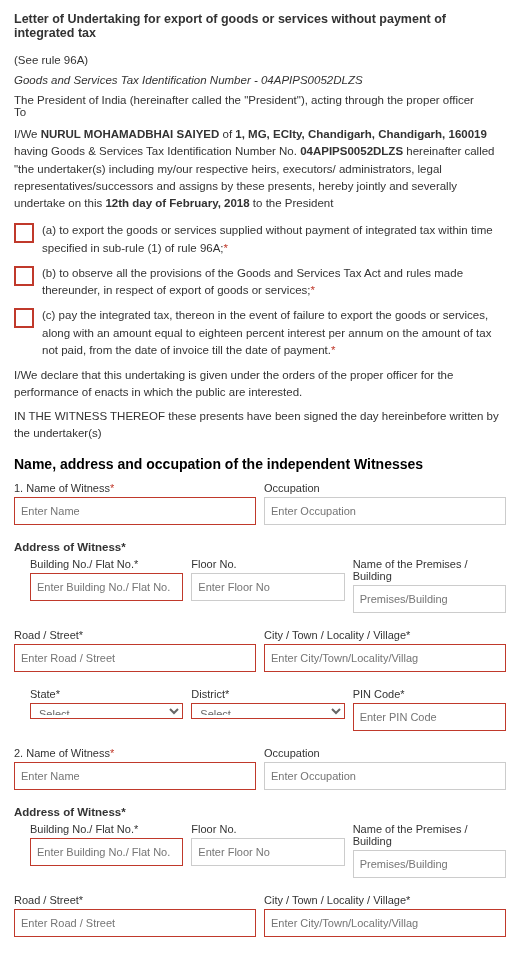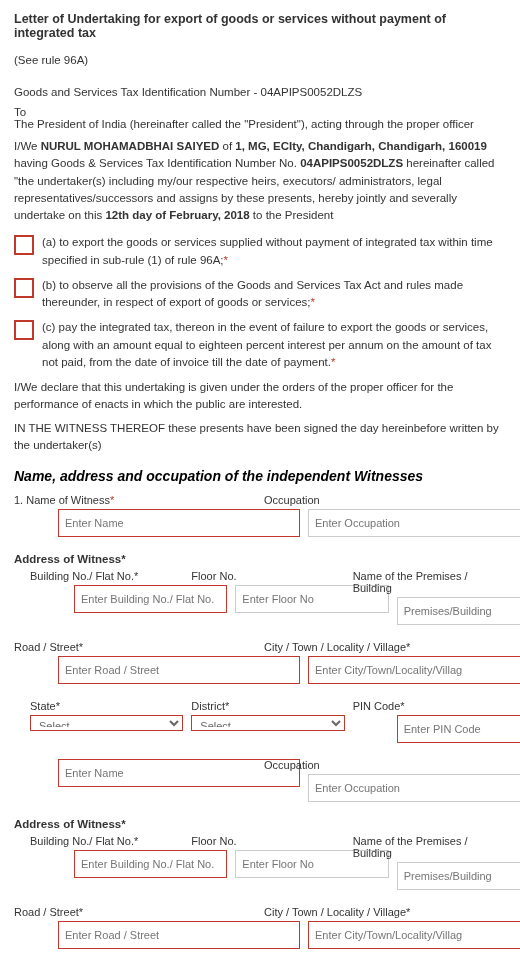--- a/index.html
+++ b/index.html
@@ -12,30 +12,31 @@
       min-height: 953px;
       padding: 12px 14px;
     }
     .doc-title {
       font-weight: bold;
       font-size: 12.5px;
       margin-bottom: 14px;
     }
     .doc-subtitle {
       font-size: 11.5px;
-      margin-bottom: 20px;
+      margin-bottom: 8px;
     }
     .para {
       font-size: 11.5px;
       margin-bottom: 6px;
       line-height: 1.5;
     }
     .gstin-line {
       font-size: 11.5px;
       margin-bottom: 8px;
+      font-style: italic;
     }
     .to-section {
       font-size: 11.5px;
       margin-bottom: 8px;
     }
     .undertaking-text {
       font-size: 11.5px;
       margin-bottom: 10px;
       line-height: 1.5;
     }
@@ -55,40 +56,38 @@
       margin-top: 1px;
       background: #fff;
     }
     .checkbox-text { flex: 1; }
     .required { color: #c0392b; }
     .section-heading {
       font-size: 14px;
       font-weight: bold;
       margin: 14px 0 10px 0;
       color: #000;
-      font-style: italic;
     }
     .field-label {
       font-size: 11px;
       margin-bottom: 3px;
       color: #333;
     }
     .field-group {
       margin-bottom: 8px;
     }
     .form-input {
       width: 100%;
       height: 28px;
       border: 1.5px solid #ccc;
       padding: 3px 6px;
       font-size: 11px;
       color: #999;
       outline: none;
       background: #fff;
-      margin-left: 44px;
     }
     .form-input.required-field {
       border: 1.5px solid #c0392b;
     }
     .form-select {
       width: 100%;
       height: 16px;
       border: 1.5px solid #c0392b;
       padding: 3px 4px;
       font-size: 11px;
@@ -118,22 +117,22 @@
   </style>
 </head>
 <body>
 
 <div class="doc-title">Letter of Undertaking for export of goods or services without payment of integrated tax</div>
 <div class="doc-subtitle">(See rule 96A)</div>
 
 <div class="gstin-line">Goods and Services Tax Identification Number - 04APIPS0052DLZS</div>
 
 <div class="to-section">
+  <div>The President of India (hereinafter called the "President"), acting through the proper officer</div>
   <div>To</div>
-  <div>The President of India (hereinafter called the "President"), acting through the proper officer</div>
 </div>
 
 <div class="undertaking-text">
   I/We <strong>NURUL MOHAMADBHAI SAIYED</strong> of <strong>1, MG, ECIty, Chandigarh, Chandigarh, 160019</strong>
   having Goods &amp; Services Tax Identification Number No. <strong>04APIPS0052DLZS</strong> hereinafter called "the
   undertaker(s) including my/our respective heirs, executors/ administrators, legal
   representatives/successors and assigns by these presents, hereby jointly and severally undertake on
   this <strong>12th day of February, 2018</strong> to the President
 </div>
 
@@ -235,20 +234,23 @@
         <span>PIN Code*</span>
       </div>
       <input class="form-input required-field" type="text" placeholder="Enter PIN Code" style="">
     </div>
   </div>
 </div>
 
 <div style="margin-top:8px;">
   <div class="row-2col">
     <div class="col-half field-group">
+      <div class="field-label">
+        <span>2. Name of Witness</span><span class="required">*</span>
+      </div>
       <input class="form-input required-field" type="text" placeholder="Enter Name" style="">
     </div>
     <div class="col-half field-group">
       <div class="field-label">Occupation</div>
       <input class="form-input" type="text" placeholder="Enter Occupation" style="">
     </div>
   </div>
 
   <div class="address-label">
     <span>Address of Witness*</span>

